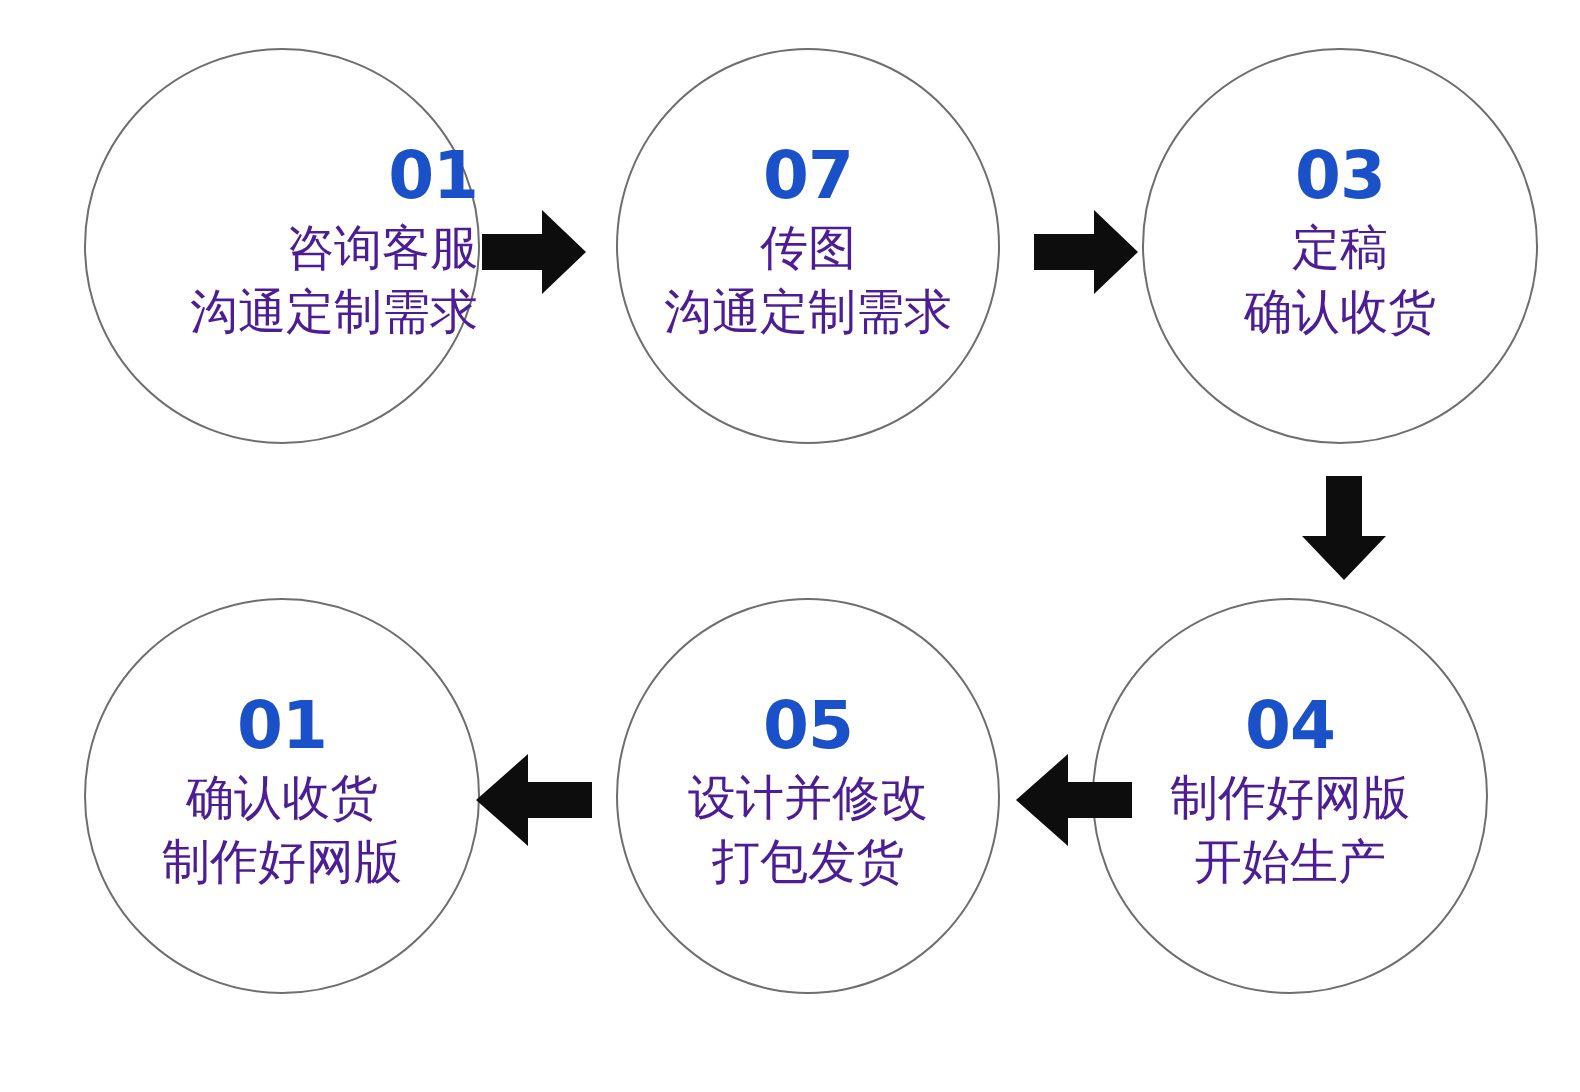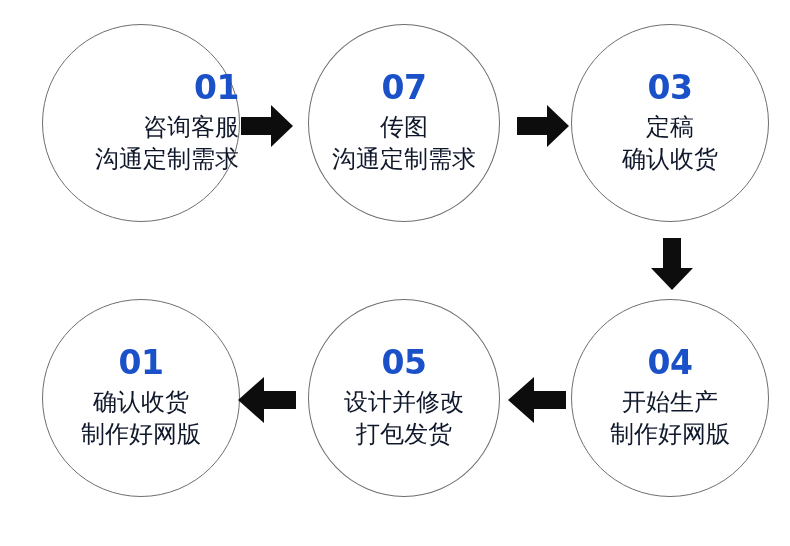--- a/index.html
+++ b/index.html
@@ -33,33 +33,33 @@
   }
   .node-number {
     color: #1a50c8;
     font-weight: bold;
     font-size: 33px;
     line-height: 1.0;
     letter-spacing: -0.5px;
     margin-bottom: 7px;
   }
   .node-line {
-    color: #0f172a;
+    color: #4c1d95;
     font-size: 24px;
     line-height: 1.34;
     white-space: nowrap;
-    font-family: Liberation Sans, sans-serif;
+    font-family: Liberation Mono, monospace;
   }
 
   
   #node-01 { left: 42px;  top: 24px;  width: 198px; height: 198px; align-items: flex-end; }
   #node-02 { left: 308px; top: 24px;  width: 192px; height: 198px; }
   #node-03 { left: 571px; top: 24px;  width: 198px; height: 198px; text-align: center; }
   
-  #node-04 { left: 571px; top: 299px; width: 198px; height: 198px; justify-content: center; }
+  #node-04 { left: 546px; top: 299px; width: 198px; height: 198px; justify-content: center; }
   #node-05 { left: 308px; top: 299px; width: 192px; height: 198px; text-align: center; }
   #node-06 { left: 42px;  top: 299px; width: 198px; height: 198px; }
 
   .arrow {
     position: absolute;
     display: block;
   }
   #arrow-01-02 { left: 241px; top: 104px; width: 52px; height: 44px; }
   #arrow-02-03 { left: 517px; top: 104px; width: 52px; height: 44px; }
   #arrow-03-04 { left: 650px; top: 238px; width: 44px; height: 52px; }
@@ -86,22 +86,22 @@
   </div>
 
   <div class="node" id="node-03">
     <div class="node-number">03</div>
     <div class="node-line">定稿</div>
     <div class="node-line">确认收货</div>
   </div>
 
   <div class="node" id="node-04">
     <div class="node-number">04</div>
+    <div class="node-line">制作好网版</div>
     <div class="node-line">开始生产</div>
-    <div class="node-line">制作好网版</div>
   </div>
 
   <div class="node" id="node-05">
     <div class="node-number">05</div>
     <div class="node-line">设计并修改</div>
     <div class="node-line">打包发货</div>
   </div>
 
   <div class="node" id="node-06">
     <div class="node-number">01</div>

